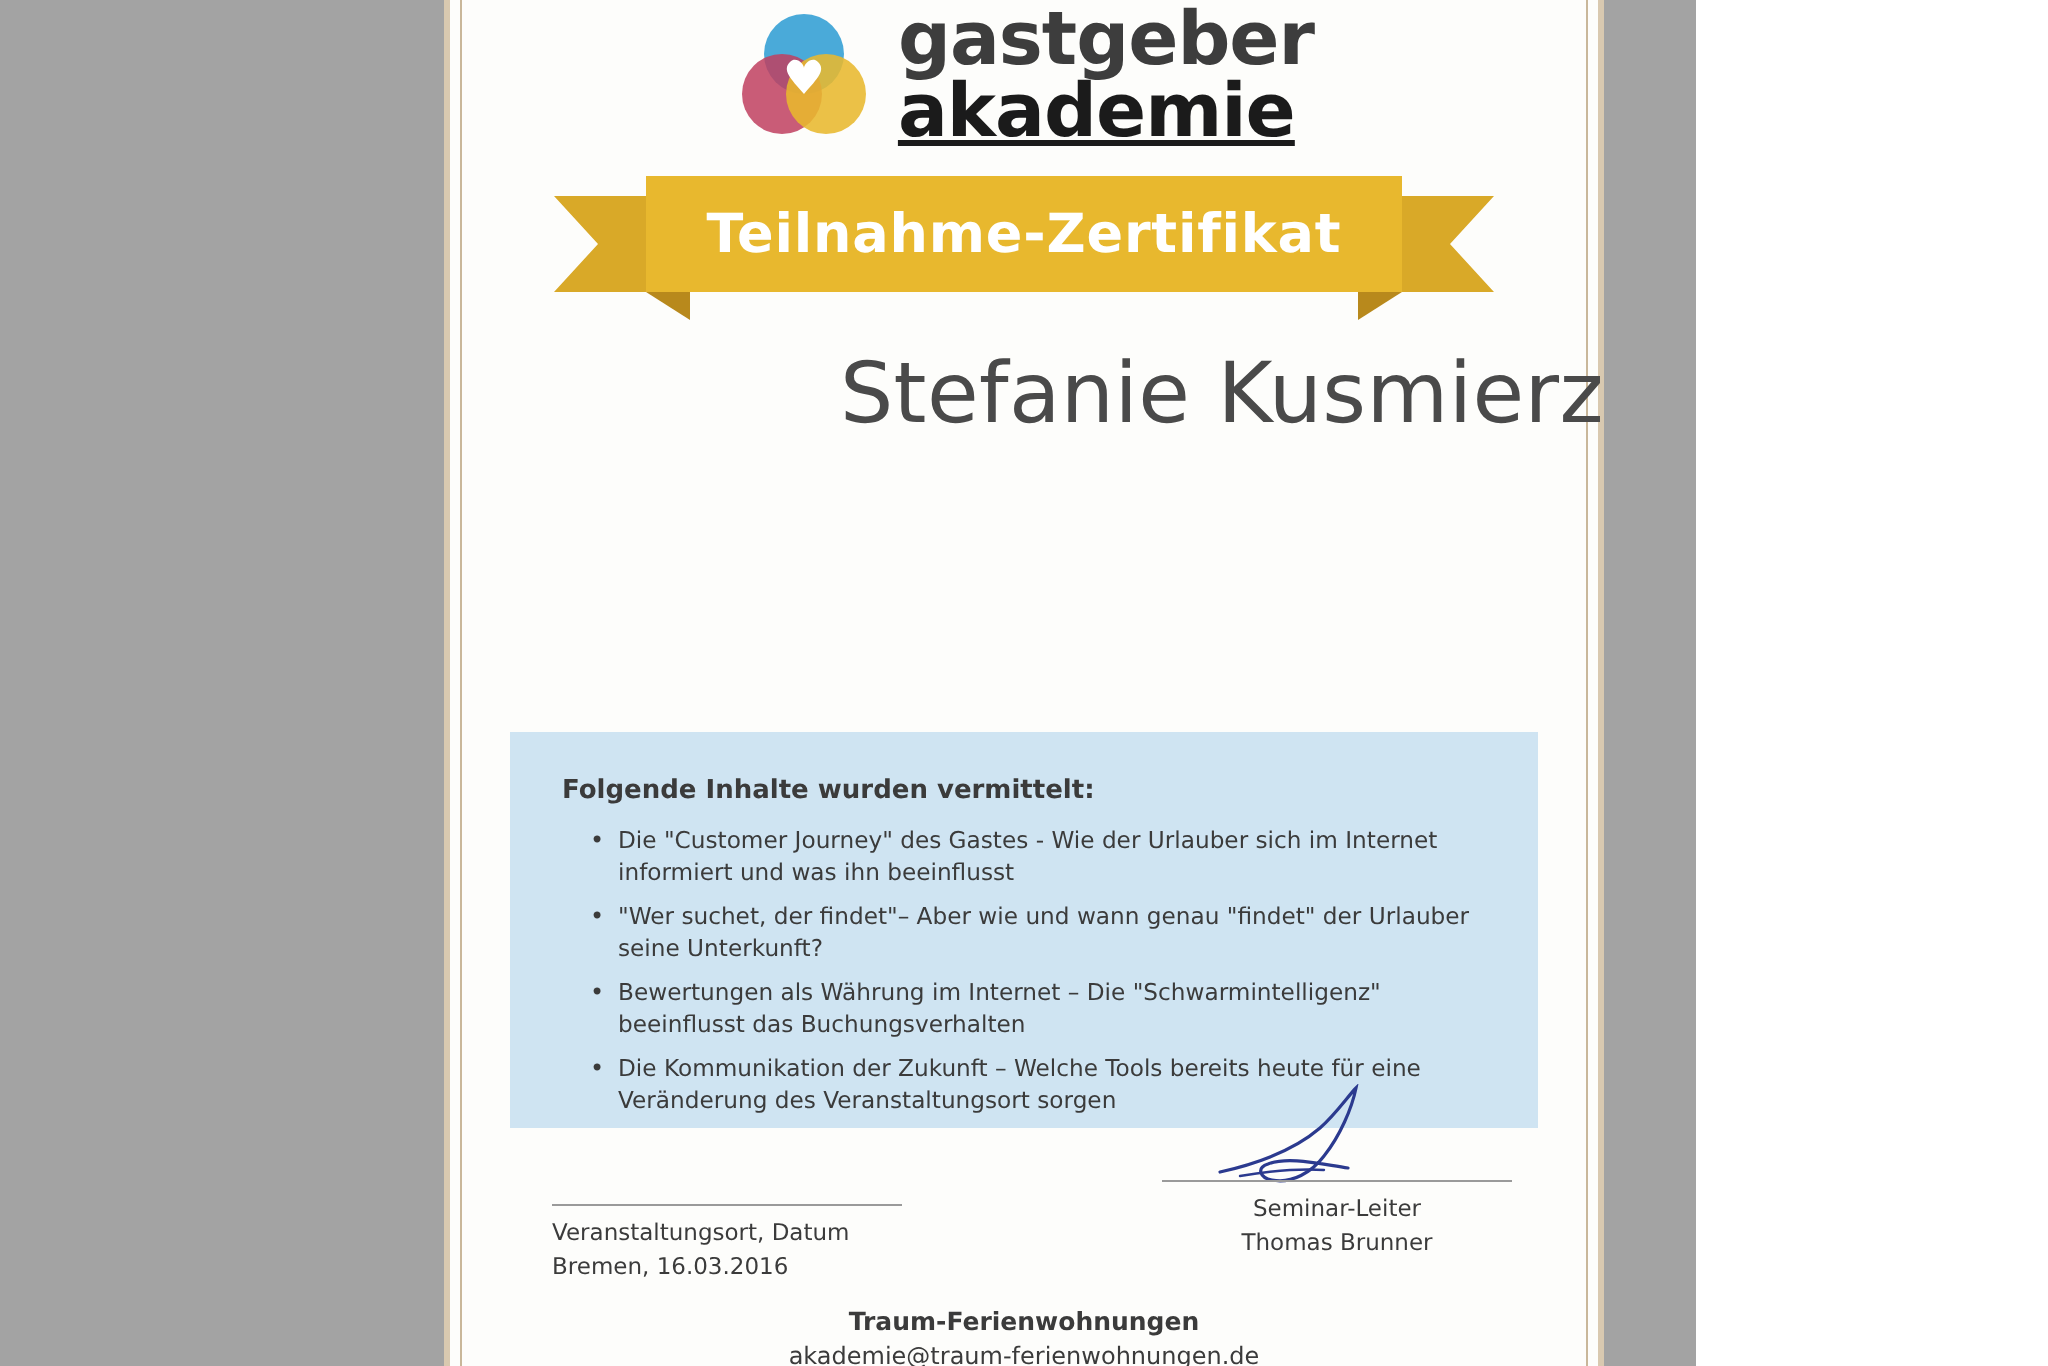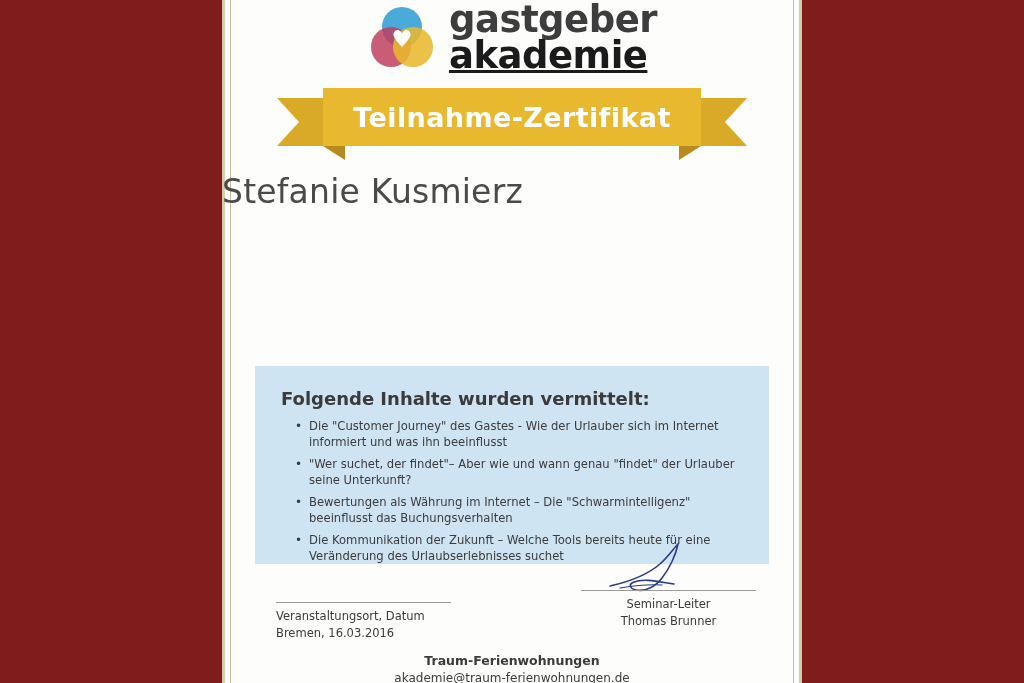--- a/index.html
+++ b/index.html
@@ -7,23 +7,23 @@
     padding: 0;
     width: 1024px;
     height: 683px;
     background: #ffffff;
     font-family: "DejaVu Sans", sans-serif;
     overflow: hidden;
   }
 
   #certificate-page {
     position: relative;
-    width: 1024px;
+    width: 848px;
     height: 683px;
-    background: #7f1d1d;
+    background: #a3a3a3;
   }
 
   
   #certificate-sheet {
     position: absolute;
     left: 222px;
     top: 0;
     width: 580px;
     height: 683px;
     background: #fdfdfb;
@@ -145,23 +145,23 @@
     color: #ffffff;
     letter-spacing: 0.4px;
   }
 
   
   #recipient-name {
     position: absolute;
     left: 0;
     top: 172px;
     width: 100%;
-    text-align: left;
-    font-family: "DejaVu Sans", sans-serif;
-    font-size: 33px;
+    text-align: right;
+    font-family: "DejaVu Sans", sans-serif;
+    font-size: 42px;
     font-weight: normal;
     color: #4a4a4a;
     letter-spacing: 0.2px;
   }
 
   
   #course-title {
     position: absolute;
     left: 0;
     top: 282px;
@@ -179,21 +179,21 @@
     left: 33px;
     top: 366px;
     width: 514px;
     height: 198px;
     background: #cfe4f2;
     box-sizing: border-box;
     padding: 22px 26px 10px 26px;
   }
   #content-heading {
     font-family: "DejaVu Sans", sans-serif;
-    font-size: 18px;
+    font-size: 13px;
     font-weight: bold;
     color: #3b3b3b;
     margin: 0 0 10px 0;
   }
   #content-list {
     margin: 0;
     padding: 0 0 0 18px;
     list-style: none;
   }
   #content-list li {
@@ -312,21 +312,21 @@
 
     <div id="recipient-name">Stefanie Kusmierz</div>
 
 
     <div id="content-box">
       <p id="content-heading">Folgende Inhalte wurden vermittelt:</p>
       <ul id="content-list">
         <li>Die "Customer Journey" des Gastes - Wie der Urlauber sich im Internet informiert und was ihn beeinflusst</li>
         <li>"Wer suchet, der findet"– Aber wie und wann genau "findet" der Urlauber seine Unterkunft?</li>
         <li>Bewertungen als Währung im Internet – Die "Schwarmintelligenz" beeinflusst das Buchungsverhalten</li>
-        <li>Die Kommunikation der Zukunft – Welche Tools bereits heute für eine Veränderung des Urlaubserlebnisses suchet</li>
+        <li>Die Kommunikation der Zukunft – Welche Tools bereits heute für eine Veränderung des Veranstaltungsort sorgen</li>
       </ul>
     </div>
 
     <div id="sig-area">
 
       <div id="signature-scribble">
         <svg width="120" height="56" viewBox="0 0 120 56" aria-hidden="true">
           <path d="M8 44 C26 40, 44 34, 58 22 C66 15, 72 6, 76 2 C74 12, 68 26, 60 36 C54 44, 44 50, 34 48 C28 47, 26 42, 32 40 C42 36, 58 40, 72 42" fill="none" stroke="#2b3a8f" stroke-width="1.6" stroke-linecap="round"></path>
           <path d="M18 46 C30 44, 46 42, 60 43" fill="none" stroke="#2b3a8f" stroke-width="1.2" stroke-linecap="round"></path>
         </svg>

